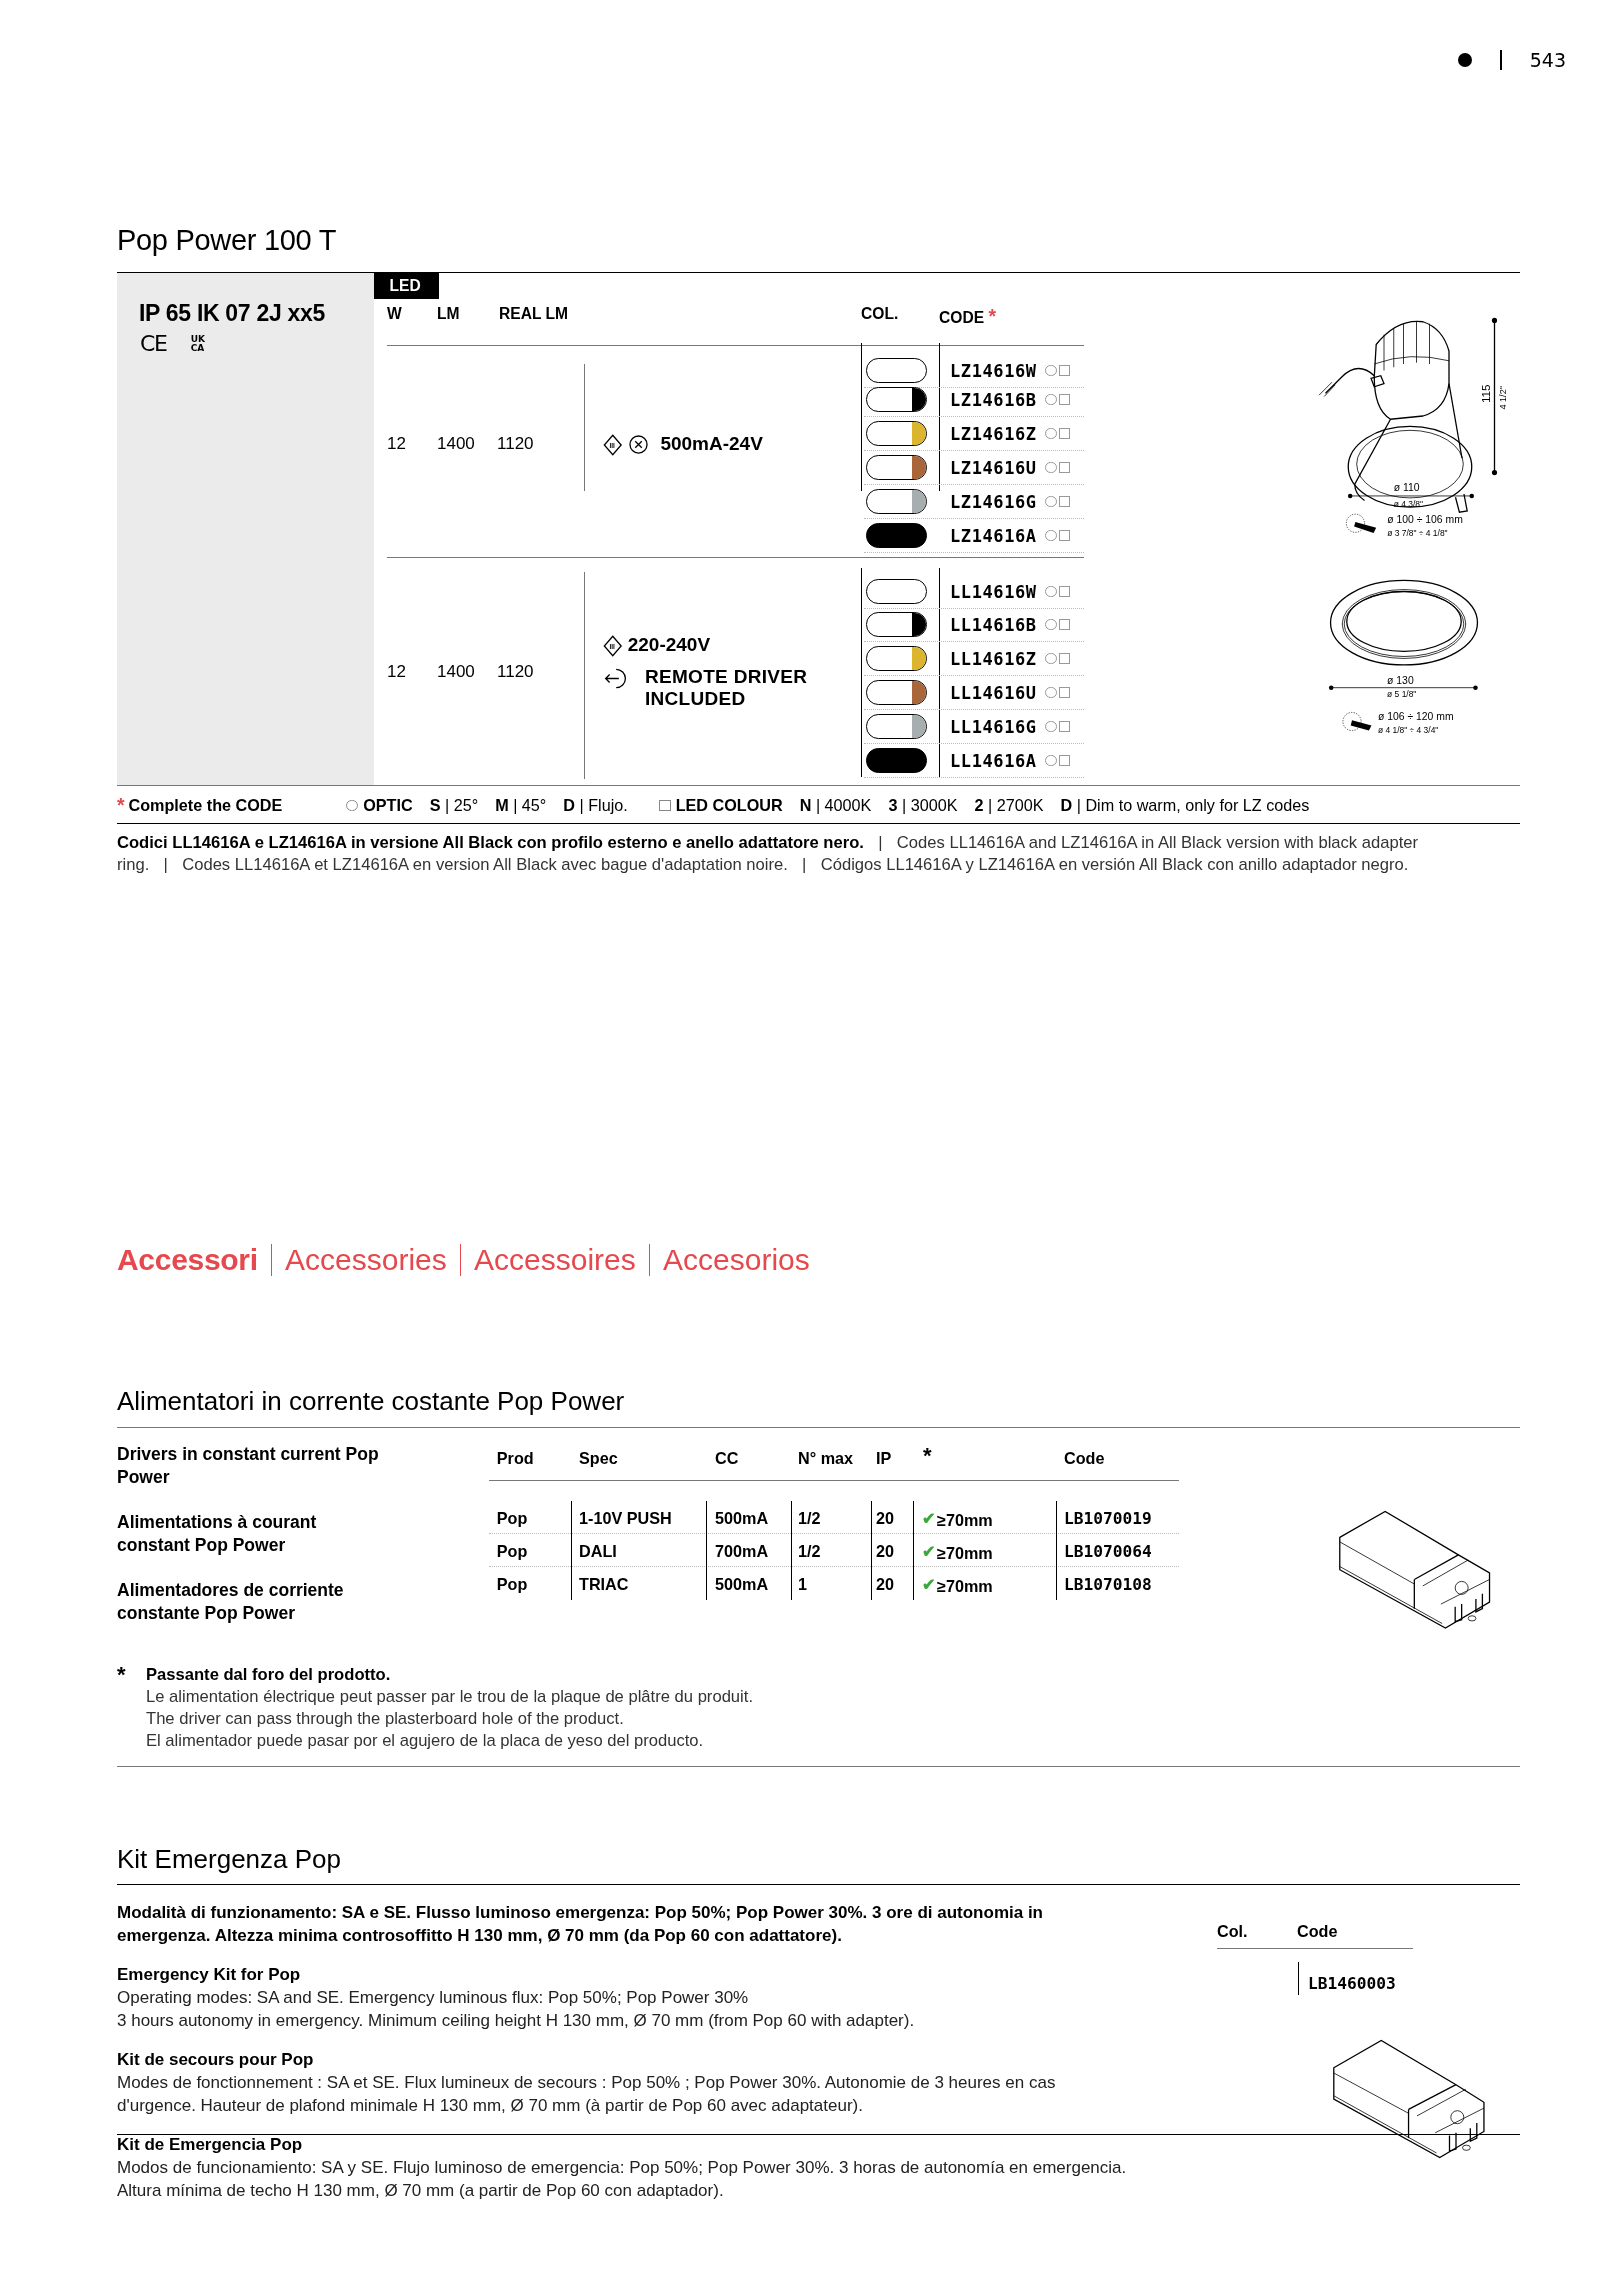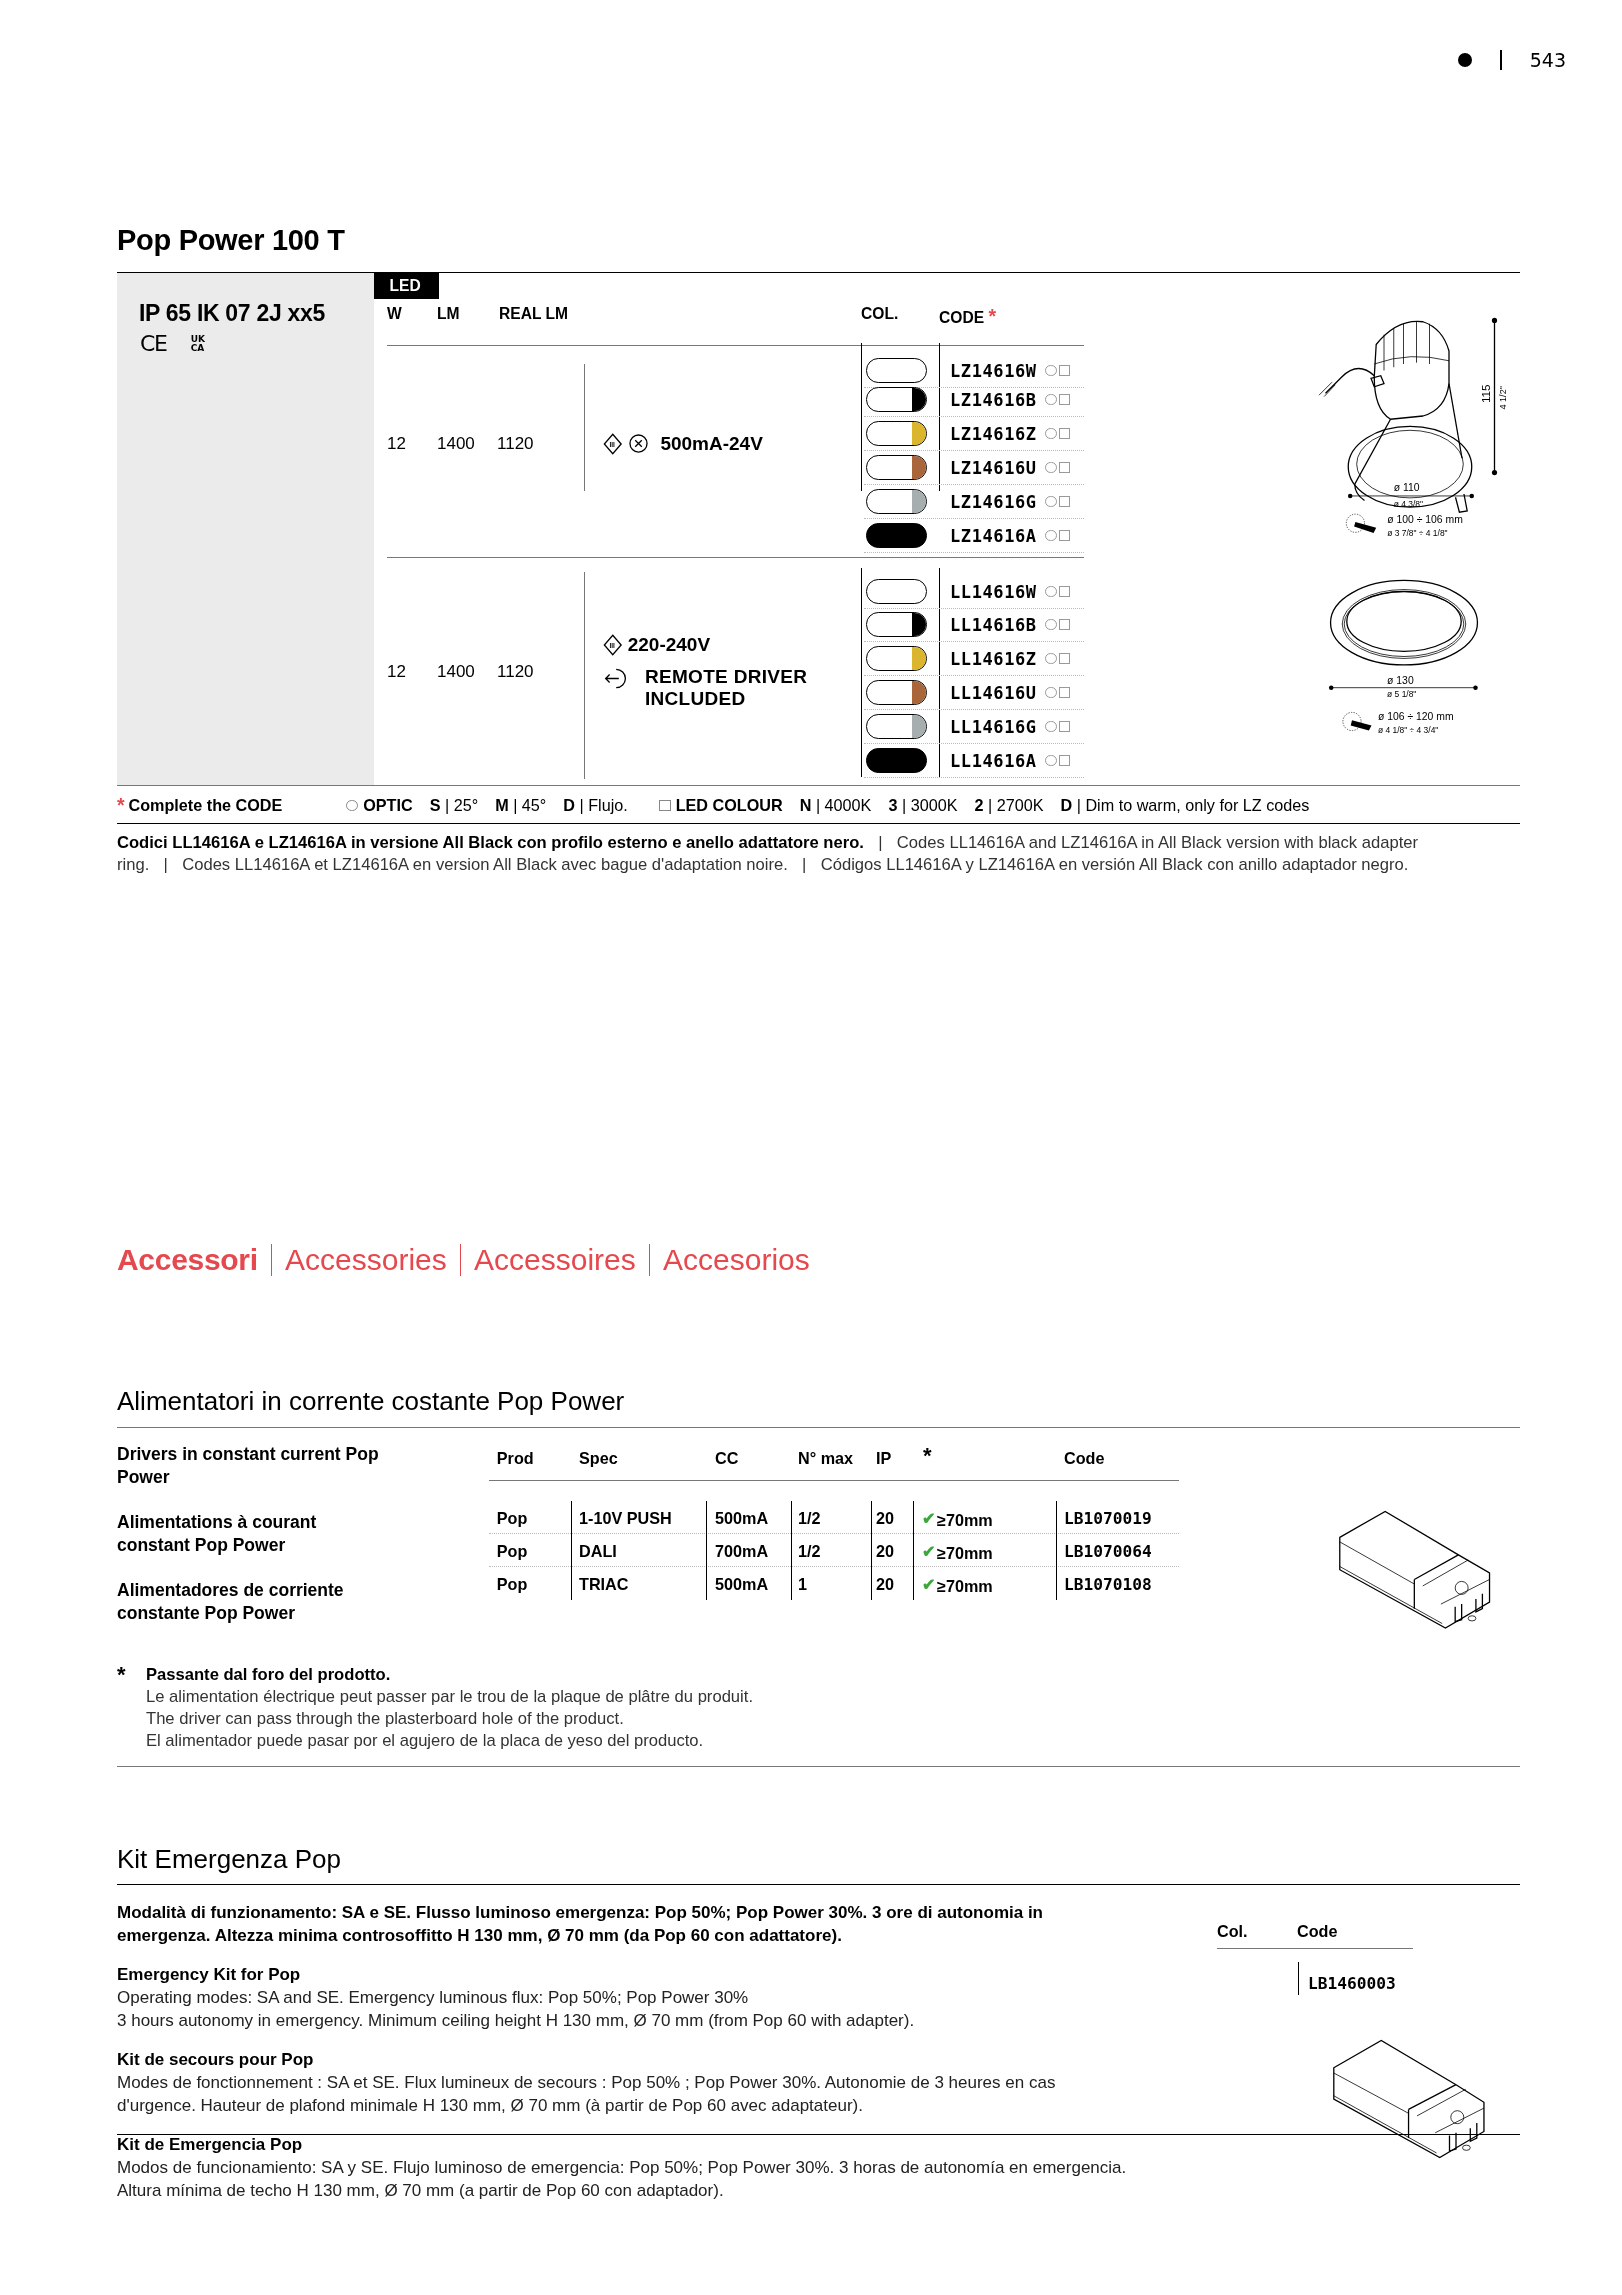--- a/index.html
+++ b/index.html
@@ -6,40 +6,40 @@
   html, body { width: 1623px; height: 2295px; background: #ffffff; color: #000; font-family: "Liberation Sans", sans-serif; }
   body { position: relative; overflow: hidden; }
   .abs { position: absolute; }
 
   
   #pagenum { right: 57px; top: 49px; display: flex; align-items: center; gap: 28px; font-family: "DejaVu Sans", sans-serif; font-size: 19px; color: #000; }
   #pagenum .dot { width: 14.3px; height: 14.3px; border-radius: 50%; background: #000; }
   #pagenum .sep { width: 1.3px; height: 19.5px; background: #000; }
 
   
-  #prod-title { left: 117px; top: 224px; font-size: 29px; font-weight: 700; letter-spacing: -0.3px; }
+  #prod-title { left: 117px; top: 224px; font-size: 29px; font-weight: 400; letter-spacing: -0.3px; }
   .rule-top { left: 117px; top: 272px; width: 1403px; height: 1.3px; background: #000; }
 
   
   #spec-panel { left: 117px; top: 273px; width: 257px; height: 513px; background: #ebebeb; }
   #ip-label { left: 139px; top: 300px; font-size: 23px; font-weight: 700; letter-spacing: -0.3px; }
   #cert-marks { left: 140px; top: 331px; display: flex; align-items: center; gap: 24px; }
   #cert-marks .ce { font-size: 22px; font-family: "DejaVu Sans", sans-serif; letter-spacing: -1.3px; }
   #cert-marks .ukca { font-size: 9px; line-height: 9px; font-weight: 700; font-family: "DejaVu Sans", sans-serif; }
 
   
   #led-tab { left: 374px; top: 273px; width: 65px; height: 26px; background: #000; color: #fff; font-size: 15.6px; font-weight: 700; padding: 3.9px 0 0 15.6px; }
   .hdr { top: 305px; font-size: 15.6px; font-weight: 700; }
   .hdr-rule { left: 387px; top: 345px; width: 697px; height: 1.3px; background: #777; }
 
   .cell { font-size: 17px; }
   .vline { width: 1.3px; background: #777; }
   .row-rule { left: 387px; width: 697px; height: 1.3px; background: #777; }
 
-  .spec-line { display: flex; align-items: flex-start; gap: 5.2px; font-size: 19px; font-weight: 700; }
+  .spec-line { display: flex; align-items: center; gap: 5.2px; font-size: 19px; font-weight: 700; }
   .diamond { width: 19.5px; height: 19.5px; position: relative; }
   .diamond svg, .circx svg { display: block; }
 
   
   .swatch { width: 61px; height: 25px; border: 1.3px solid #000; border-radius: 12.3px; background: #fff; position: relative; overflow: hidden; }
   .swatch .fill { position: absolute; right: 0; top: 0; width: 14.3px; height: 100%; border-radius: 0 12.3px 12.3px 0; }
   .swatch.full { background: #000; }
   .code-row { position: absolute; left: 864px; width: 220px; height: 34px; display: flex; align-items: center; border-bottom: 0.6px dotted #bbb; }
   .code-row .code { position: absolute; left: 86px; font-family: "DejaVu Sans Mono", monospace; font-weight: 700; font-size: 17px; letter-spacing: 0.6px; }
   .code-row .sfx { position: absolute; left: 181px; font-size: 14.3px; color: #999; display: flex; gap: 1.9px; align-items: center; }

